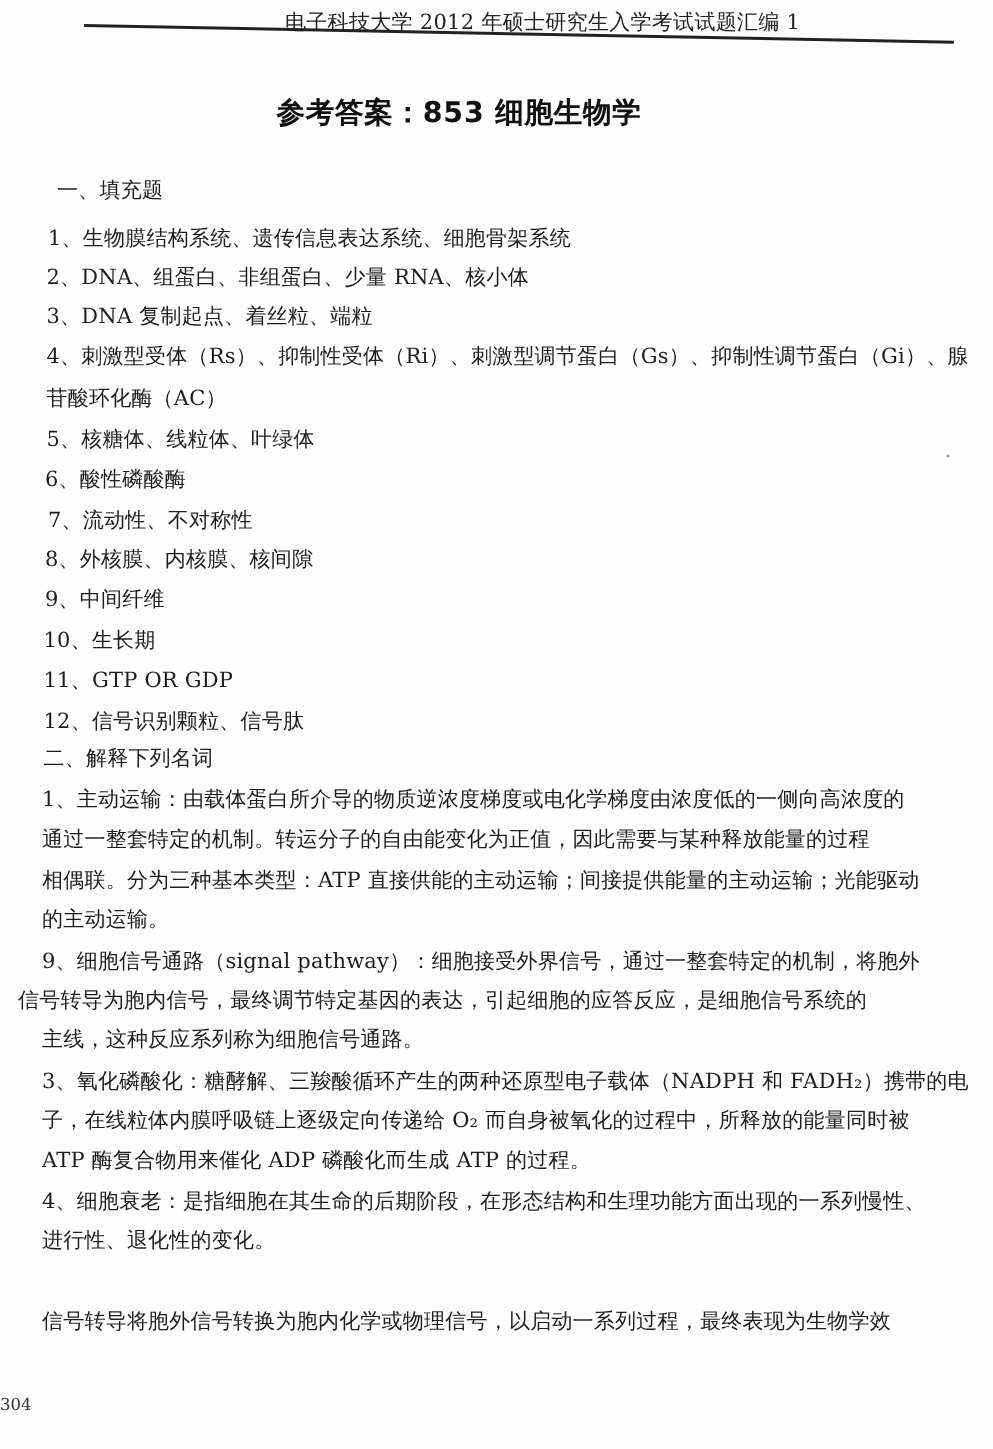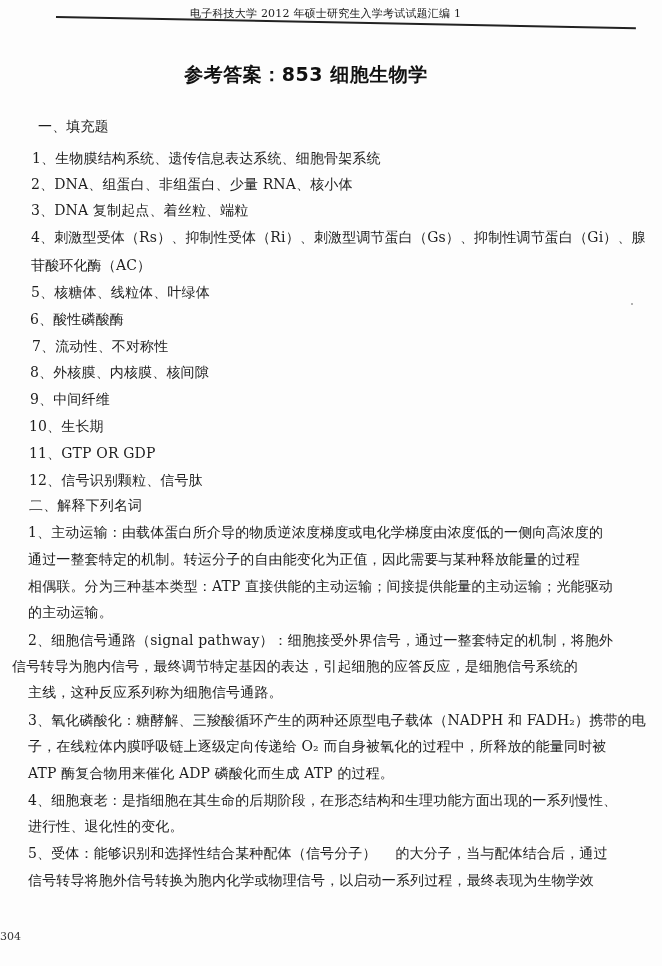--- a/index.html
+++ b/index.html
@@ -19,21 +19,21 @@
       position: absolute;
       left: 0; top: 0;
       width: 662px;
       height: 966px;
       background: #fdfdfd;
     }
     .running-header {
       position: absolute;
       left: 190px;
       top: 6px;
-      font-size: 11px;
+      font-size: 14px;
       letter-spacing: 0.2px;
       color: #222;
       white-space: nowrap;
     }
     .header-rule {
       position: absolute;
       left: 56px;
       top: 16px;
       width: 580px;
       height: 1.6px;
@@ -102,27 +102,26 @@
   <div class="line" style="left:30px; top:391px;">9、中间纤维</div>
   <div class="line" style="left:29px; top:418px;">10、生长期</div>
   <div class="line" style="left:29px; top:445px;">11、GTP OR GDP</div>
   <div class="line" style="left:29px; top:472px;">12、信号识别颗粒、信号肽</div>
 
   <div class="line" style="left:29px; top:497px;">二、解释下列名词</div>
   <div class="line" style="left:28px; top:524px;">1、主动运输：由载体蛋白所介导的物质逆浓度梯度或电化学梯度由浓度低的一侧向高浓度的</div>
   <div class="line" style="left:28px; top:551px;">通过一整套特定的机制。转运分子的自由能变化为正值，因此需要与某种释放能量的过程</div>
   <div class="line" style="left:28px; top:578px;">相偶联。分为三种基本类型：ATP 直接供能的主动运输；间接提供能量的主动运输；光能驱动</div>
   <div class="line" style="left:28px; top:604px;">的主动运输。</div>
-  <div class="line" style="left:28px; top:632px;">2、细胞信号通路（signal pathway）：细胞接受外界信号，通过一整套特定的机制，将胞外</div>
+  <div class="line" style="left:28px; top:632px;">9、细胞信号通路（signal pathway）：细胞接受外界信号，通过一整套特定的机制，将胞外</div>
   <div class="line" style="left:12px; top:658px;">信号转导为胞内信号，最终调节特定基因的表达，引起细胞的应答反应，是细胞信号系统的</div>
   <div class="line" style="left:28px; top:684px;">主线，这种反应系列称为细胞信号通路。</div>
   <div class="line" style="left:28px; top:712px;">3、氧化磷酸化：糖酵解、三羧酸循环产生的两种还原型电子载体（NADPH 和 FADH₂）携带的电</div>
   <div class="line" style="left:28px; top:765px;">ATP 酶复合物用来催化 ADP 磷酸化而生成 ATP 的过程。</div>
   <div class="line" style="left:28px; top:738px;">子，在线粒体内膜呼吸链上逐级定向传递给 O₂ 而自身被氧化的过程中，所释放的能量同时被</div>
   <div class="line" style="left:28px; top:792px;">4、细胞衰老：是指细胞在其生命的后期阶段，在形态结构和生理功能方面出现的一系列慢性、</div>
   <div class="line" style="left:28px; top:818px;">进行性、退化性的变化。</div>
-  <div class="line" style="left:28px; top:845px;">5、受体：能够识别和选择性结合某种配体（信号分子）　 的大分子，当与配体结合后，通过</div>
   <div class="line" style="left:28px; top:872px;">信号转导将胞外信号转换为胞内化学或物理信号，以启动一系列过程，最终表现为生物学效</div>
 
   <div class="speck"></div>
 
   <div class="page-number">304</div>
 </div>
 
 </body></html>

